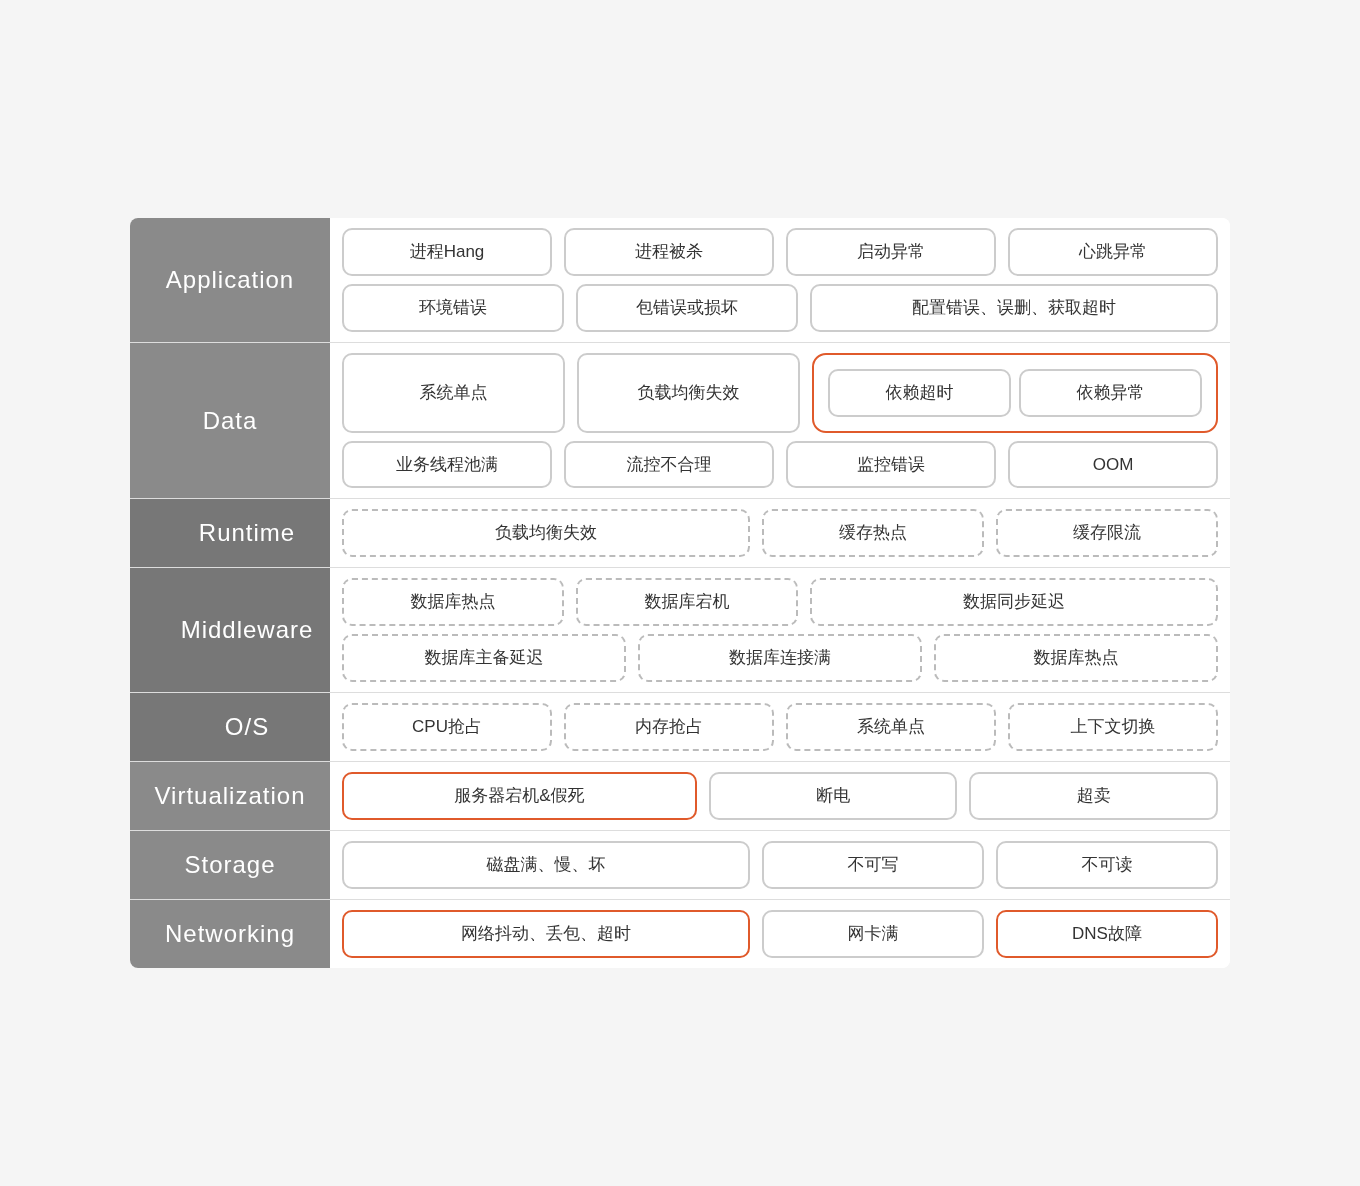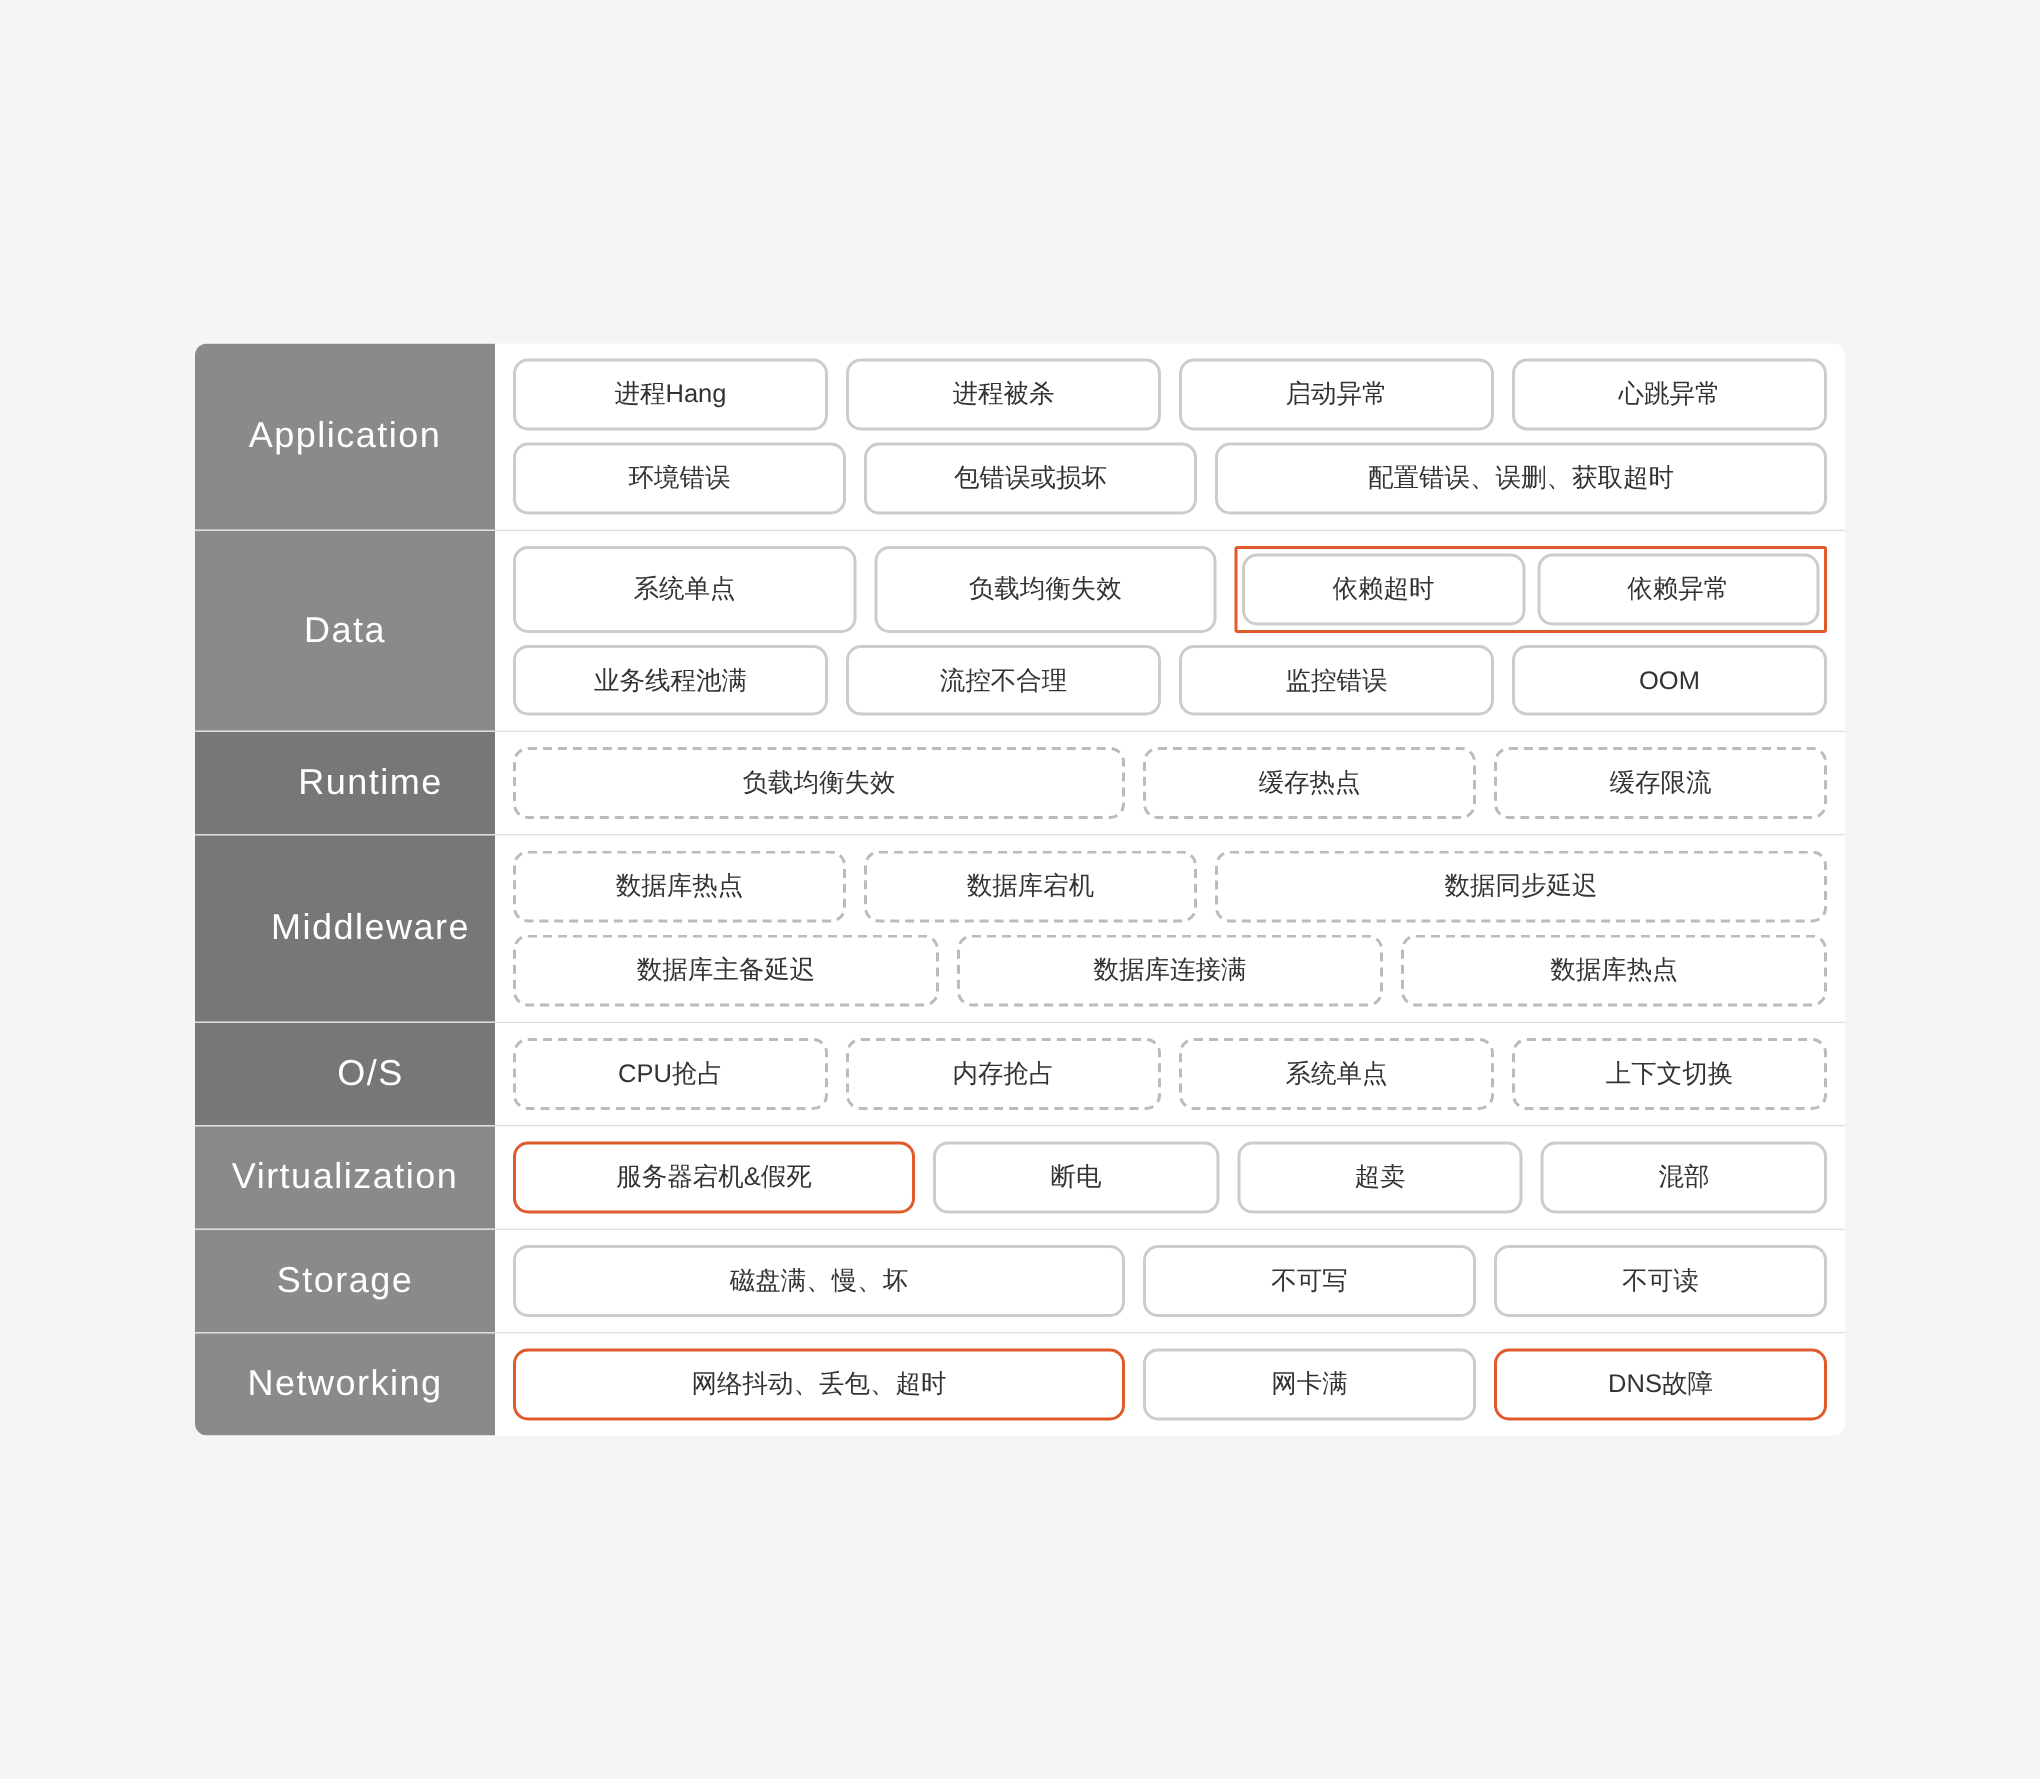--- a/index.html
+++ b/index.html
@@ -100,21 +100,21 @@
     </div>
   </div>
 
   <div class="section">
     <div class="section-label">Data</div>
     <div class="section-content">
       <div class="cell-row">
         <div class="cell">系统单点</div>
         <div class="cell">负载均衡失效</div>
 
-        <div style="border:2.5px solid #e05a2b; border-radius:2px; display:flex; gap:8px; flex:2; padding:3px;">
+        <div style="border:2.5px solid #e05a2b; border-radius:14px; display:flex; gap:8px; flex:2; padding:14px;">
           <div class="cell" style="border:2px solid #ccc; flex:1;">依赖超时</div>
           <div class="cell" style="border:2px solid #ccc; flex:1;">依赖异常</div>
         </div>
       </div>
       <div class="cell-row">
         <div class="cell">业务线程池满</div>
         <div class="cell">流控不合理</div>
         <div class="cell">监控错误</div>
         <div class="cell">OOM</div>
       </div>
@@ -160,21 +160,20 @@
     </div>
   </div>
 
   <div class="section">
     <div class="section-label">Virtualization</div>
     <div class="section-content">
       <div class="cell-row">
         <div class="cell highlighted" style="flex:1.5;">服务器宕机&amp;假死</div>
         <div class="cell">断电</div>
         <div class="cell">超卖</div>
-        <div class="cell">混部</div>
       </div>
     </div>
   </div>
 
   <div class="section">
     <div class="section-label">Storage</div>
     <div class="section-content">
       <div class="cell-row">
         <div class="cell" style="flex:2;">磁盘满、慢、坏</div>
         <div class="cell">不可写</div>

